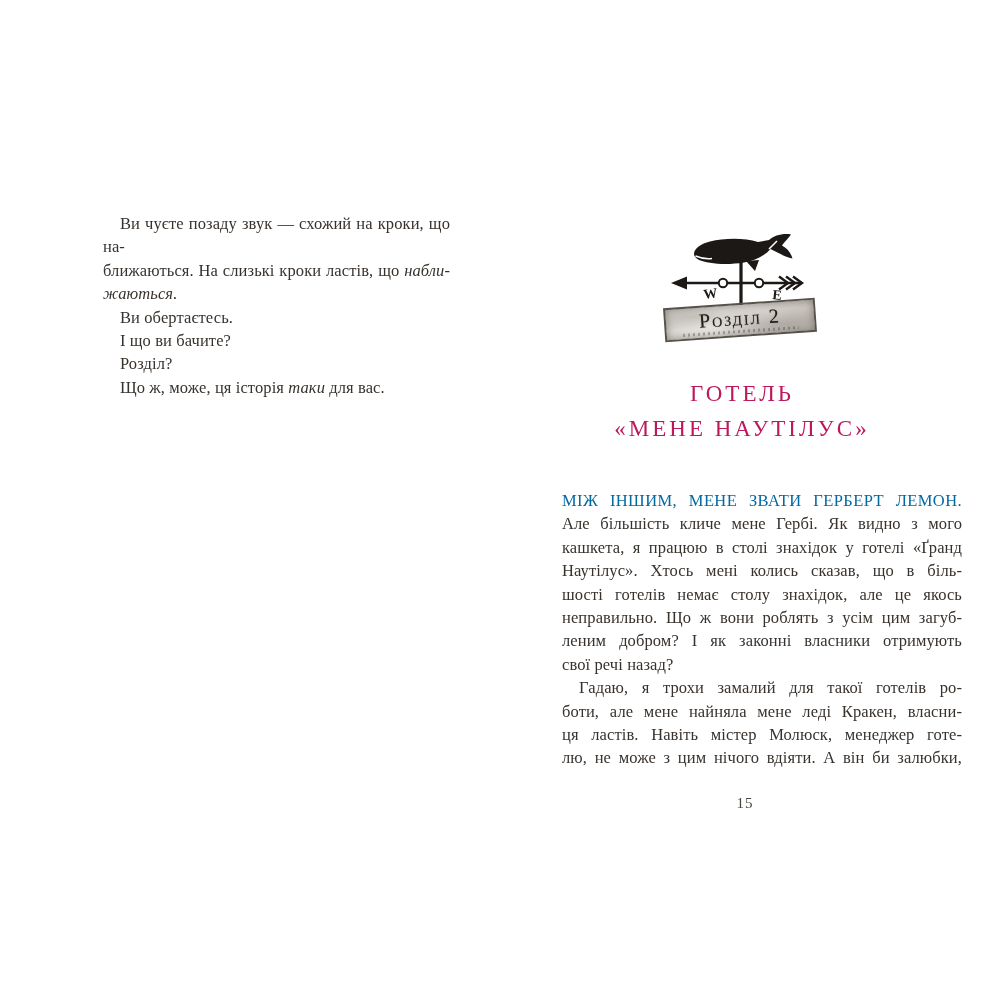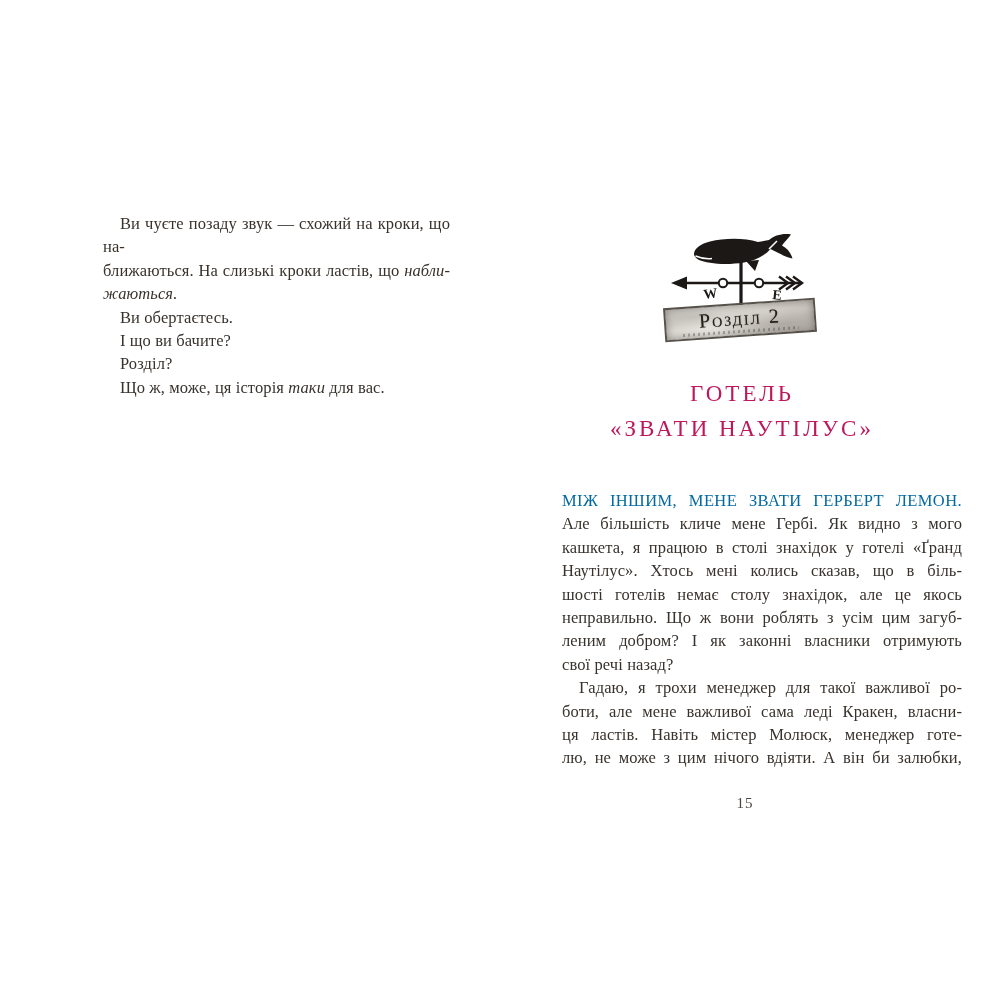--- a/index.html
+++ b/index.html
@@ -171,31 +171,31 @@
     <text x="112" y="66" font-size="14" font-family="Liberation Serif, DejaVu Serif, serif" font-weight="bold" fill="#1c1815" transform="rotate(6 112 66)">E</text>
   </svg>
   <div class="plaque">
     <div class="plaque-label">Розділ 2</div>
     <div class="plaque-fineprint"></div>
   </div>
 </div>
 
 <div class="abs chapter-title">
   <div class="tline">ГОТЕЛЬ</div>
-  <div class="tline">«ЗВАТИ НАУТІЛУС»</div>
+  <div class="tline">«МЕНЕ НАУТІЛУС»</div>
 </div>
 
 <div class="abs right-text">
   <div class="bline jl caps-line">МІЖ ІНШИМ, МЕНЕ ЗВАТИ ГЕРБЕРТ ЛЕМОН.</div>
   <div class="bline jl">Але більшість кличе мене Гербі. Як видно з мого</div>
   <div class="bline jl">кашкета, я працюю в столі знахідок у готелі «Ґранд</div>
   <div class="bline jl">Наутілус». Хтось мені колись сказав, що в біль-</div>
   <div class="bline jl">шості готелів немає столу знахідок, але це якось</div>
   <div class="bline jl">неправильно. Що ж вони роблять з усім цим загуб-</div>
   <div class="bline jl">леним добром? І як законні власники отримують</div>
   <div class="bline">свої речі назад?</div>
-  <div class="bline jl indent">Гадаю, я трохи менеджер для такої важливої ро-</div>
-  <div class="bline jl">боти, але мене важливої сама леді Кракен, власни-</div>
+  <div class="bline jl indent">Гадаю, я трохи замалий для такої готелів ро-</div>
+  <div class="bline jl">боти, але мене найняла мене леді Кракен, власни-</div>
   <div class="bline jl">ця ластів. Навіть містер Молюск, менеджер готе-</div>
   <div class="bline jl">лю, не може з цим нічого вдіяти. А він би залюбки,</div>
 </div>
 
 <div class="abs folio">15</div>
 
 </body></html>

